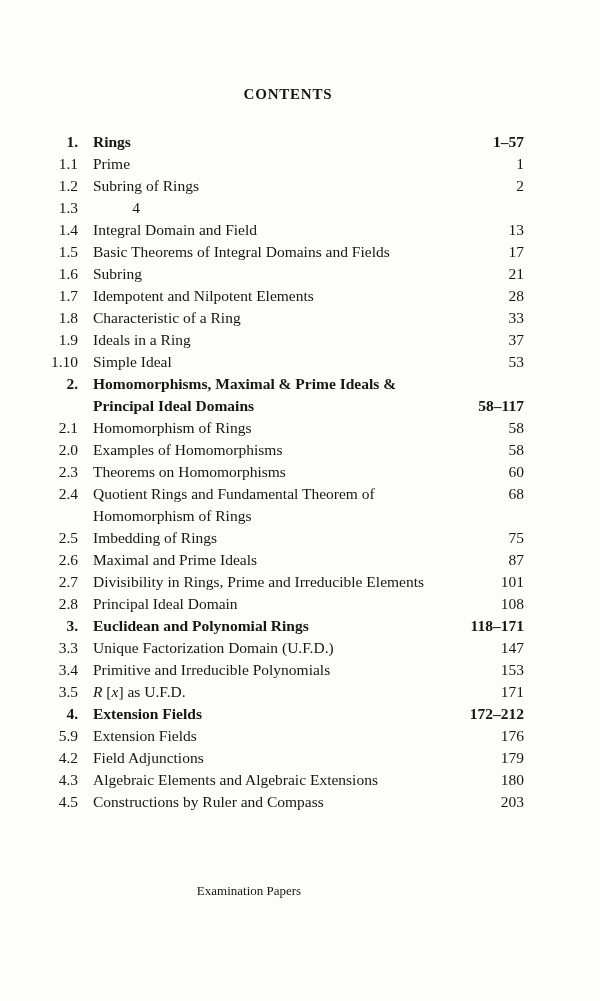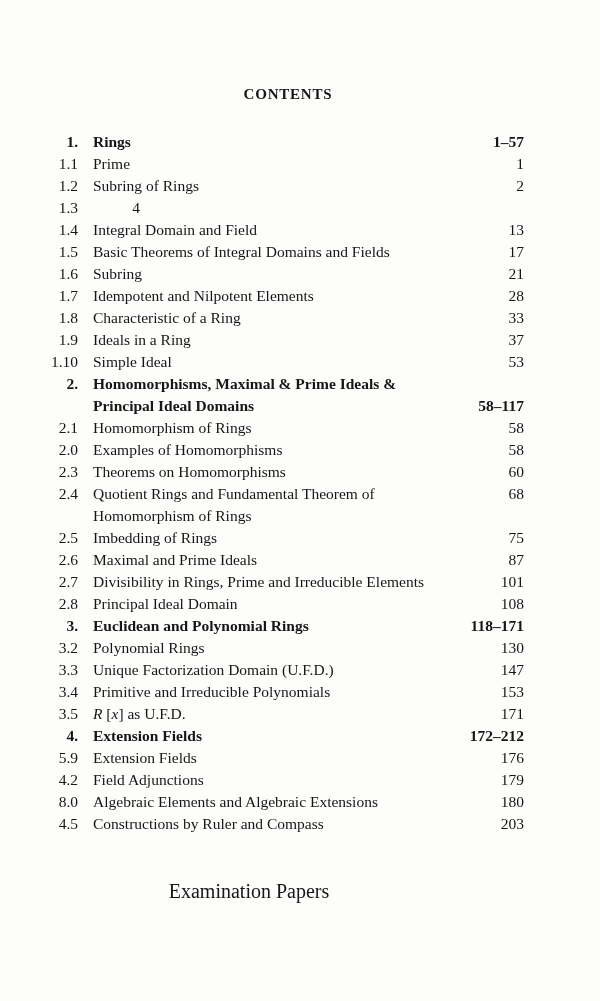--- a/index.html
+++ b/index.html
@@ -62,21 +62,21 @@
   }
   .row.pages-bottom .pages {
     align-self: flex-end;
   }
   .footer-label {
     position: absolute;
     top: 880px;
     left: 40px;
     width: 418px;
     text-align: center;
-    font-size: 20px;
+    font-size: 13px;
     line-height: 22px;
   }
 </style>
 </head>
 <body>
 
 <div class="page">
   <h1 class="contents-title">CONTENTS</h1>
 
   <div class="toc" id="toc">
@@ -199,25 +199,20 @@
     <span class="pages">108</span>
   </div>
 
   <div class="row bold">
     <span class="num">3.</span>
     <span class="title">Euclidean and Polynomial Rings</span>
     <span class="pages">118–171</span>
   </div>
 
 
-  <div class="row">
-    <span class="num">3.2</span>
-    <span class="title">Polynomial Rings</span>
-    <span class="pages">130</span>
-  </div>
 
   <div class="row">
     <span class="num">3.3</span>
     <span class="title">Unique Factorization Domain (U.F.D.)</span>
     <span class="pages">147</span>
   </div>
 
   <div class="row">
     <span class="num">3.4</span>
     <span class="title">Primitive and Irreducible Polynomials</span>
@@ -242,21 +237,21 @@
     <span class="pages">176</span>
   </div>
 
   <div class="row">
     <span class="num">4.2</span>
     <span class="title">Field Adjunctions</span>
     <span class="pages">179</span>
   </div>
 
   <div class="row">
-    <span class="num">8.0</span>
+    <span class="num">4.3</span>
     <span class="title">Algebraic Elements and Algebraic Extensions</span>
     <span class="pages">180</span>
   </div>
 
 
   <div class="row">
     <span class="num">4.5</span>
     <span class="title">Constructions by Ruler and Compass</span>
     <span class="pages">203</span>
   </div>

